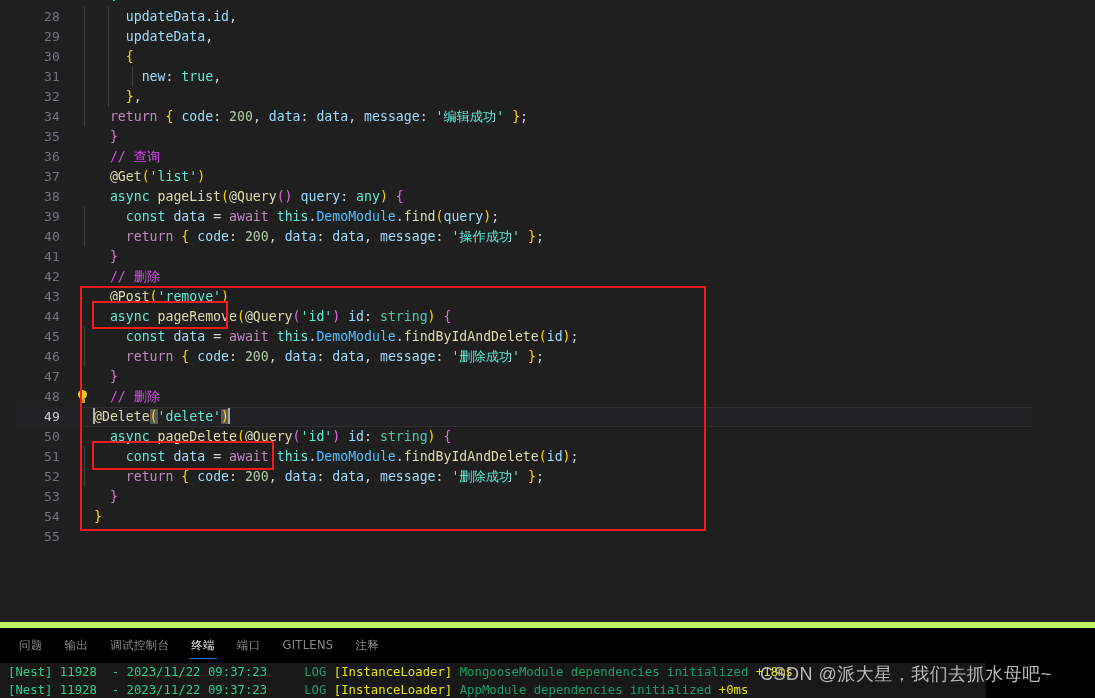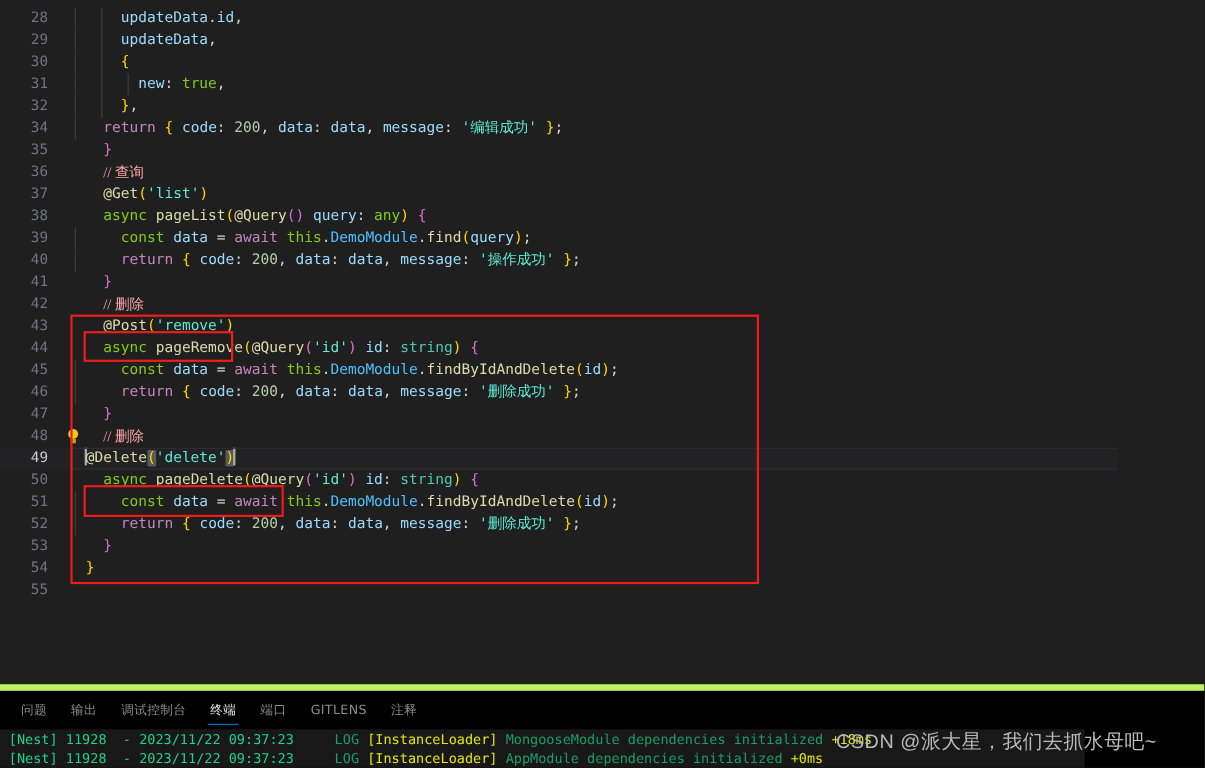--- a/index.html
+++ b/index.html
@@ -17,21 +17,21 @@
   #app {
     position: relative;
     width: 1095px;
     height: 698px;
     background: #1f1f1f;
   }
 
   
   #editor {
     position: absolute;
-    left: 0; top: 0;
+    left: 16px; top: 0;
     width: 1016px;
     height: 622px;
     background: #1f1f1f;
     overflow: hidden;
   }
 
   .code-area {
     position: absolute;
     left: 0;
     top: -13px;          
@@ -107,22 +107,22 @@
   }
   .bulb .base {
     position: absolute;
     left: 4px; top: 9px;
     width: 5px; height: 4px;
     background: #c89b10;
   }
 
   
   .t-plain   { color: #d4d4d4; }
-  .t-comment { color: #fca5a5; font-family: Liberation Serif, serif; }
-  .t-key     { color: #84cc16; text-align: center; }   
+  .t-comment { color: #d946ef; }
+  .t-key     { color: #5eead4; text-align: center; }   
   .t-ctrl    { color: #c586c0; }   
   .t-fn      { color: #dcdcaa; }   
   .t-var     { color: #9cdcfe; }   
   .t-str     { color: #5eead4; }   
   .t-num     { color: #b5cea8; }   
   .t-type    { color: #4ec9b0; }   
   .t-p1      { color: #ffd700; }   
   .t-p2      { color: #da70d6; }   
   .t-p3      { color: #179fff; }   
   .t-class   { color: #4fc1ff; }

